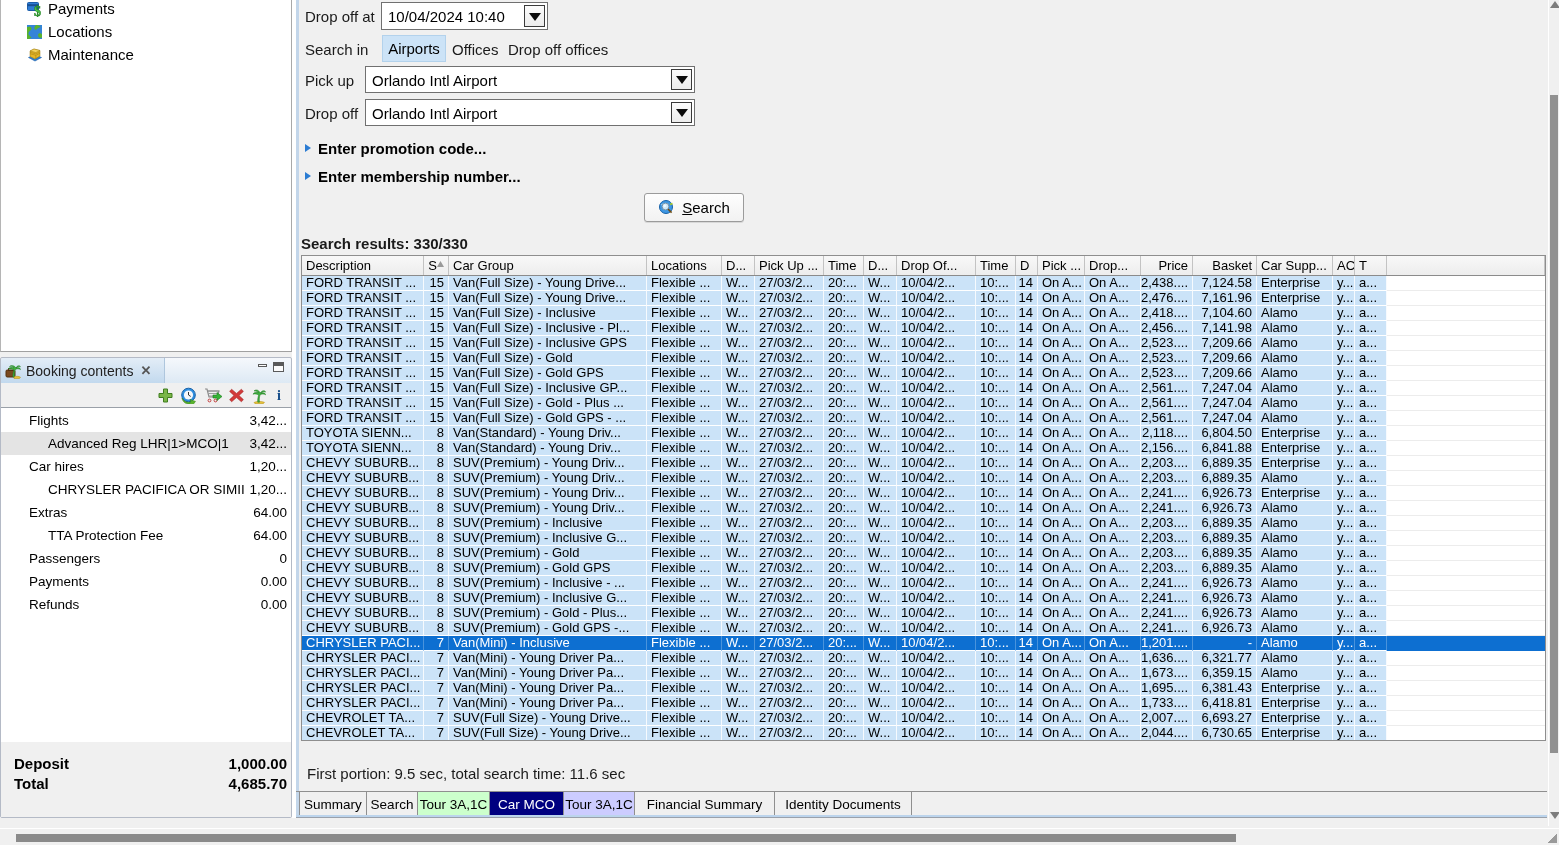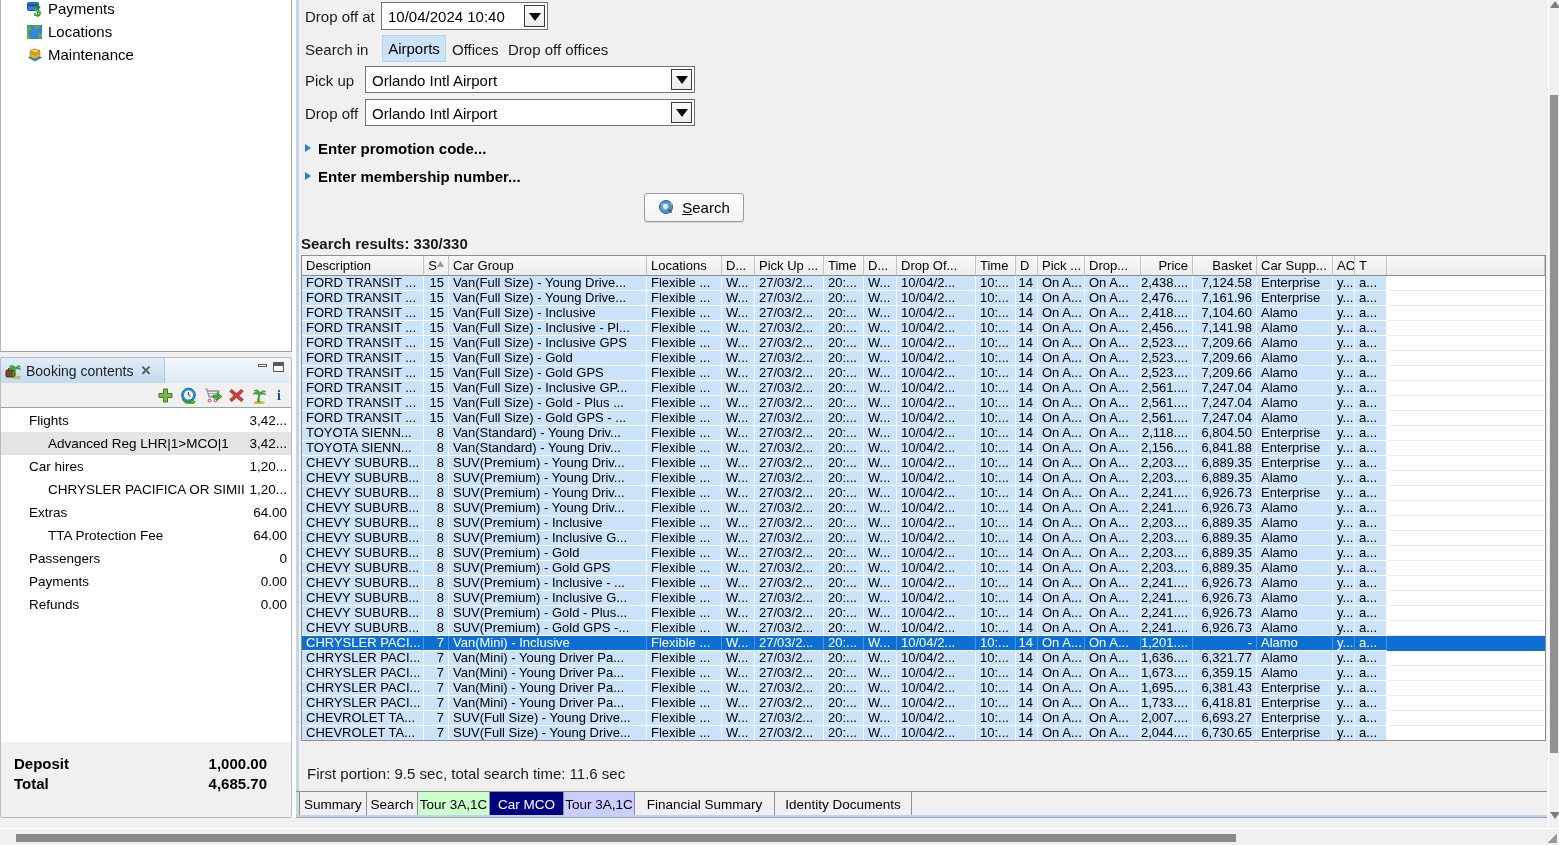--- a/index.html
+++ b/index.html
@@ -27,21 +27,21 @@
   display:flex;align-items:center;justify-content:flex-end;padding-right:8px;gap:7px;}
 #btree{position:absolute;left:0;top:49px;right:0;height:335px;background:#fff;border-top:1px solid #9aa0a8;}
 .brow{height:23px;display:flex;align-items:center;font-size:13.5px;}
 .brow:first-child{margin-top:1px}
 .bsel{background:#e4e4e4}
 .bl{flex:1;white-space:nowrap;overflow:hidden}
 .bv{padding-right:4px;text-align:right;white-space:nowrap}
 #bsum{position:absolute;left:0;bottom:0;right:0;top:384px;background:#f0f0f0;font-size:15px;font-weight:bold;padding-top:11px;}
 .srow{height:20px;display:flex;align-items:center}
 .srow .bl{padding-left:13px}
-.srow .bv{padding-right:24px}
+.srow .bv{padding-right:4px}
 
 #editor{position:absolute;left:292px;top:0;width:1256px;height:818px;background:#f0f0f0;
   border-left:4px solid #fff;}
 #blueline{position:absolute;left:296px;top:0;width:3px;height:818px;background:#c3d6ea}
 .lbl{position:absolute;font-size:15px;color:#1a1a1a}
 .combo{position:absolute;background:#fff;border:1px solid #707070;}
 .combo .tx{position:absolute;left:6px;top:50%;transform:translateY(-50%);font-size:15px;white-space:nowrap}
 .cbtn{position:absolute;right:2px;top:2px;bottom:2px;width:21px;background:linear-gradient(#fbfbfb,#ececec);border:1px solid #3a3a3a;display:flex;align-items:center;justify-content:center}
 .cbtn:after{content:"";border:6px solid transparent;border-top:8px solid #0a0a0a;border-bottom:none;margin-top:1px}
 .chip{position:absolute;background:#cce3f7;border:1px solid #b3d2ec;font-size:15px;display:flex;align-items:center;justify-content:center}

